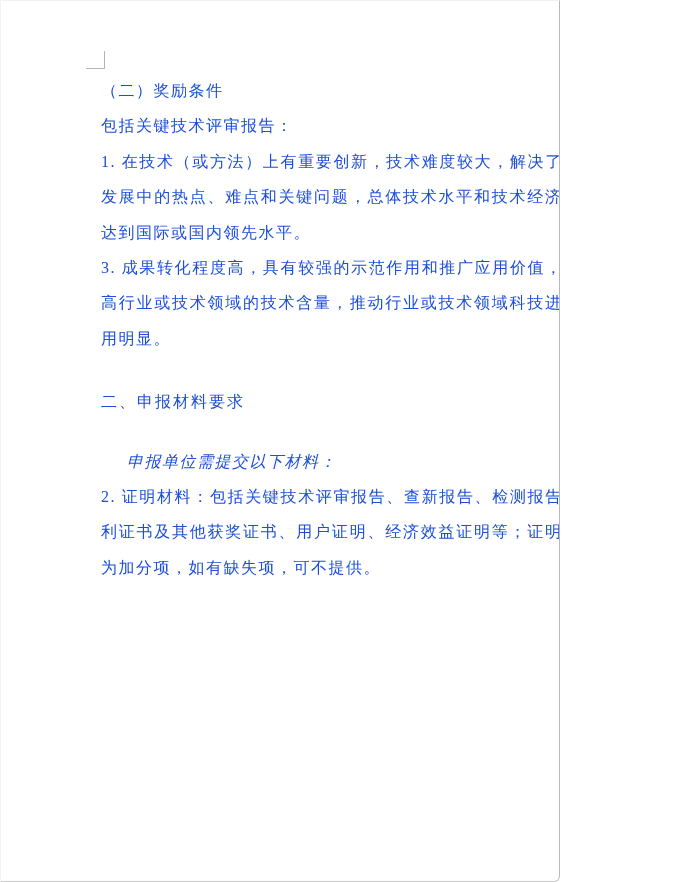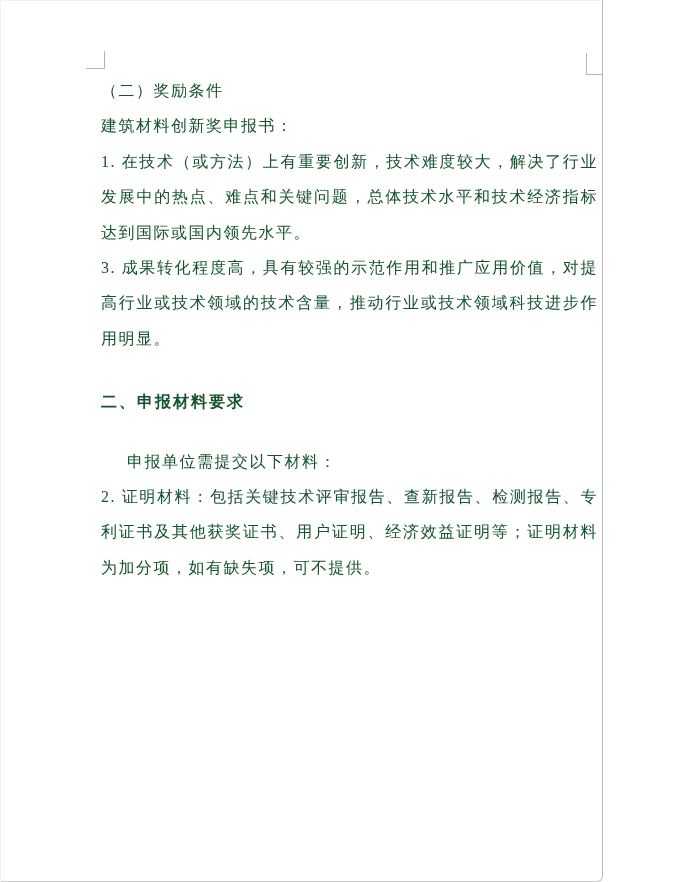--- a/index.html
+++ b/index.html
@@ -2,32 +2,32 @@
 <html><head>
 <meta charset="utf-8">
 <style>
   html, body {
     margin: 0;
     padding: 0;
     background: #ffffff;
   }
   .page {
     position: relative;
-    width: 603px;
+    width: 560px;
     height: 882px;
     box-sizing: border-box;
     background: #ffffff;
     border-top: 1px solid #f2f2f2;
     border-left: 1px solid #f2f2f2;
     border-right: 1px solid #b9b9b9;
     border-bottom: 1px solid #c9c9c9;
     border-bottom-right-radius: 6px;
     overflow: hidden;
     font-family: "Liberation Serif", "DejaVu Serif", serif;
-    color: #14532d;
+    color: #1d4ed8;
   }
   .margin-mark {
     position: absolute;
     pointer-events: none;
   }
   .margin-mark.tl {
     left: 85px;
     top: 50px;
     width: 18px;
     height: 17px;
@@ -51,44 +51,45 @@
     line-height: 35.4px;
     letter-spacing: 1.5px;
     text-align: justify;
   }
   .content p {
     margin: 0;
     padding: 0;
   }
   .content p.indent-2 {
     text-indent: 26px;
+    font-style: italic;
   }
   .content h2.section-heading {
     margin: 28px 0 24px 0;
     padding: 0;
     font-size: 16px;
     line-height: 35.4px;
-    font-weight: bold;
+    font-weight: normal;
     letter-spacing: 2px;
     text-align: left;
   }
 </style>
 </head>
 <body>
 
 <div class="page">
 
   <div class="margin-mark tl"></div>
   <div class="margin-mark tr"></div>
 
   <div class="content">
 
     <p>（二）奖励条件</p>
 
-    <p>建筑材料创新奖申报书：</p>
+    <p>包括关键技术评审报告：</p>
 
     <p>1. 在技术（或方法）上有重要创新，技术难度较大，解决了行业发展中的热点、难点和关键问题，总体技术水平和技术经济指标达到国际或国内领先水平。</p>
 
 
     <p>3. 成果转化程度高，具有较强的示范作用和推广应用价值，对提高行业或技术领域的技术含量，推动行业或技术领域科技进步作用明显。</p>
 
     <h2 class="section-heading">二、申报材料要求</h2>
 
     <p class="indent-2">申报单位需提交以下材料：</p>
 

